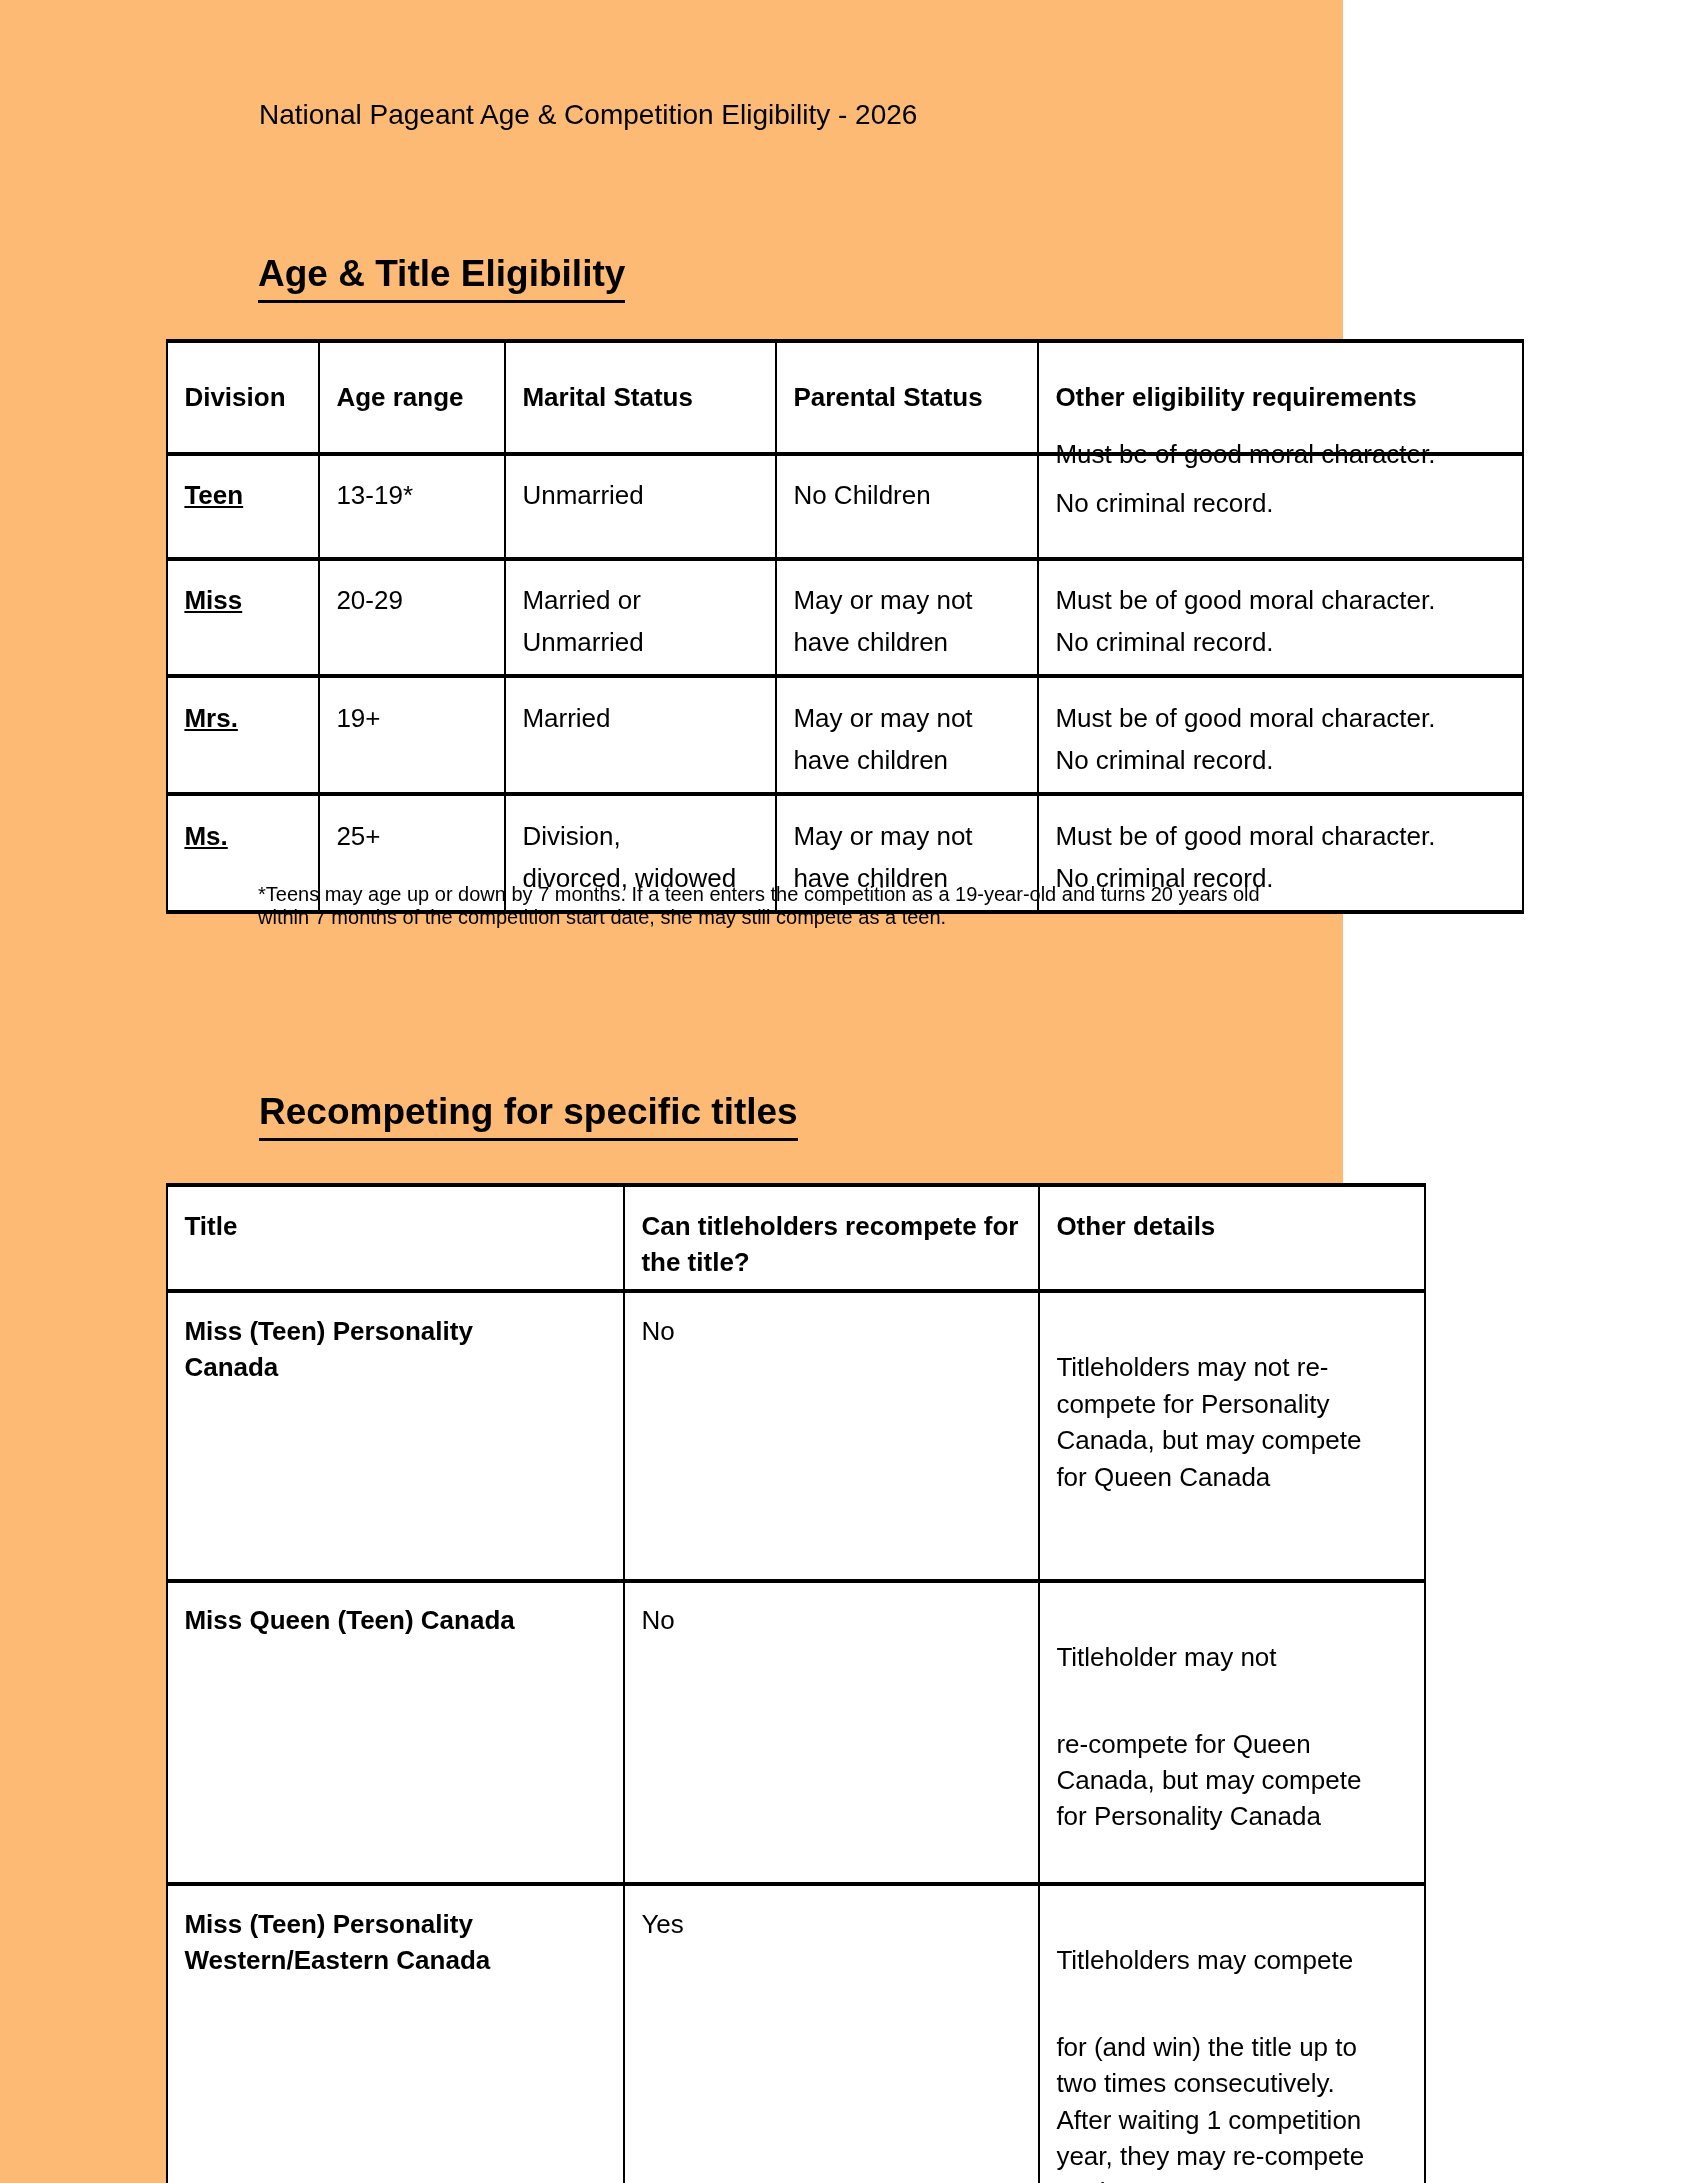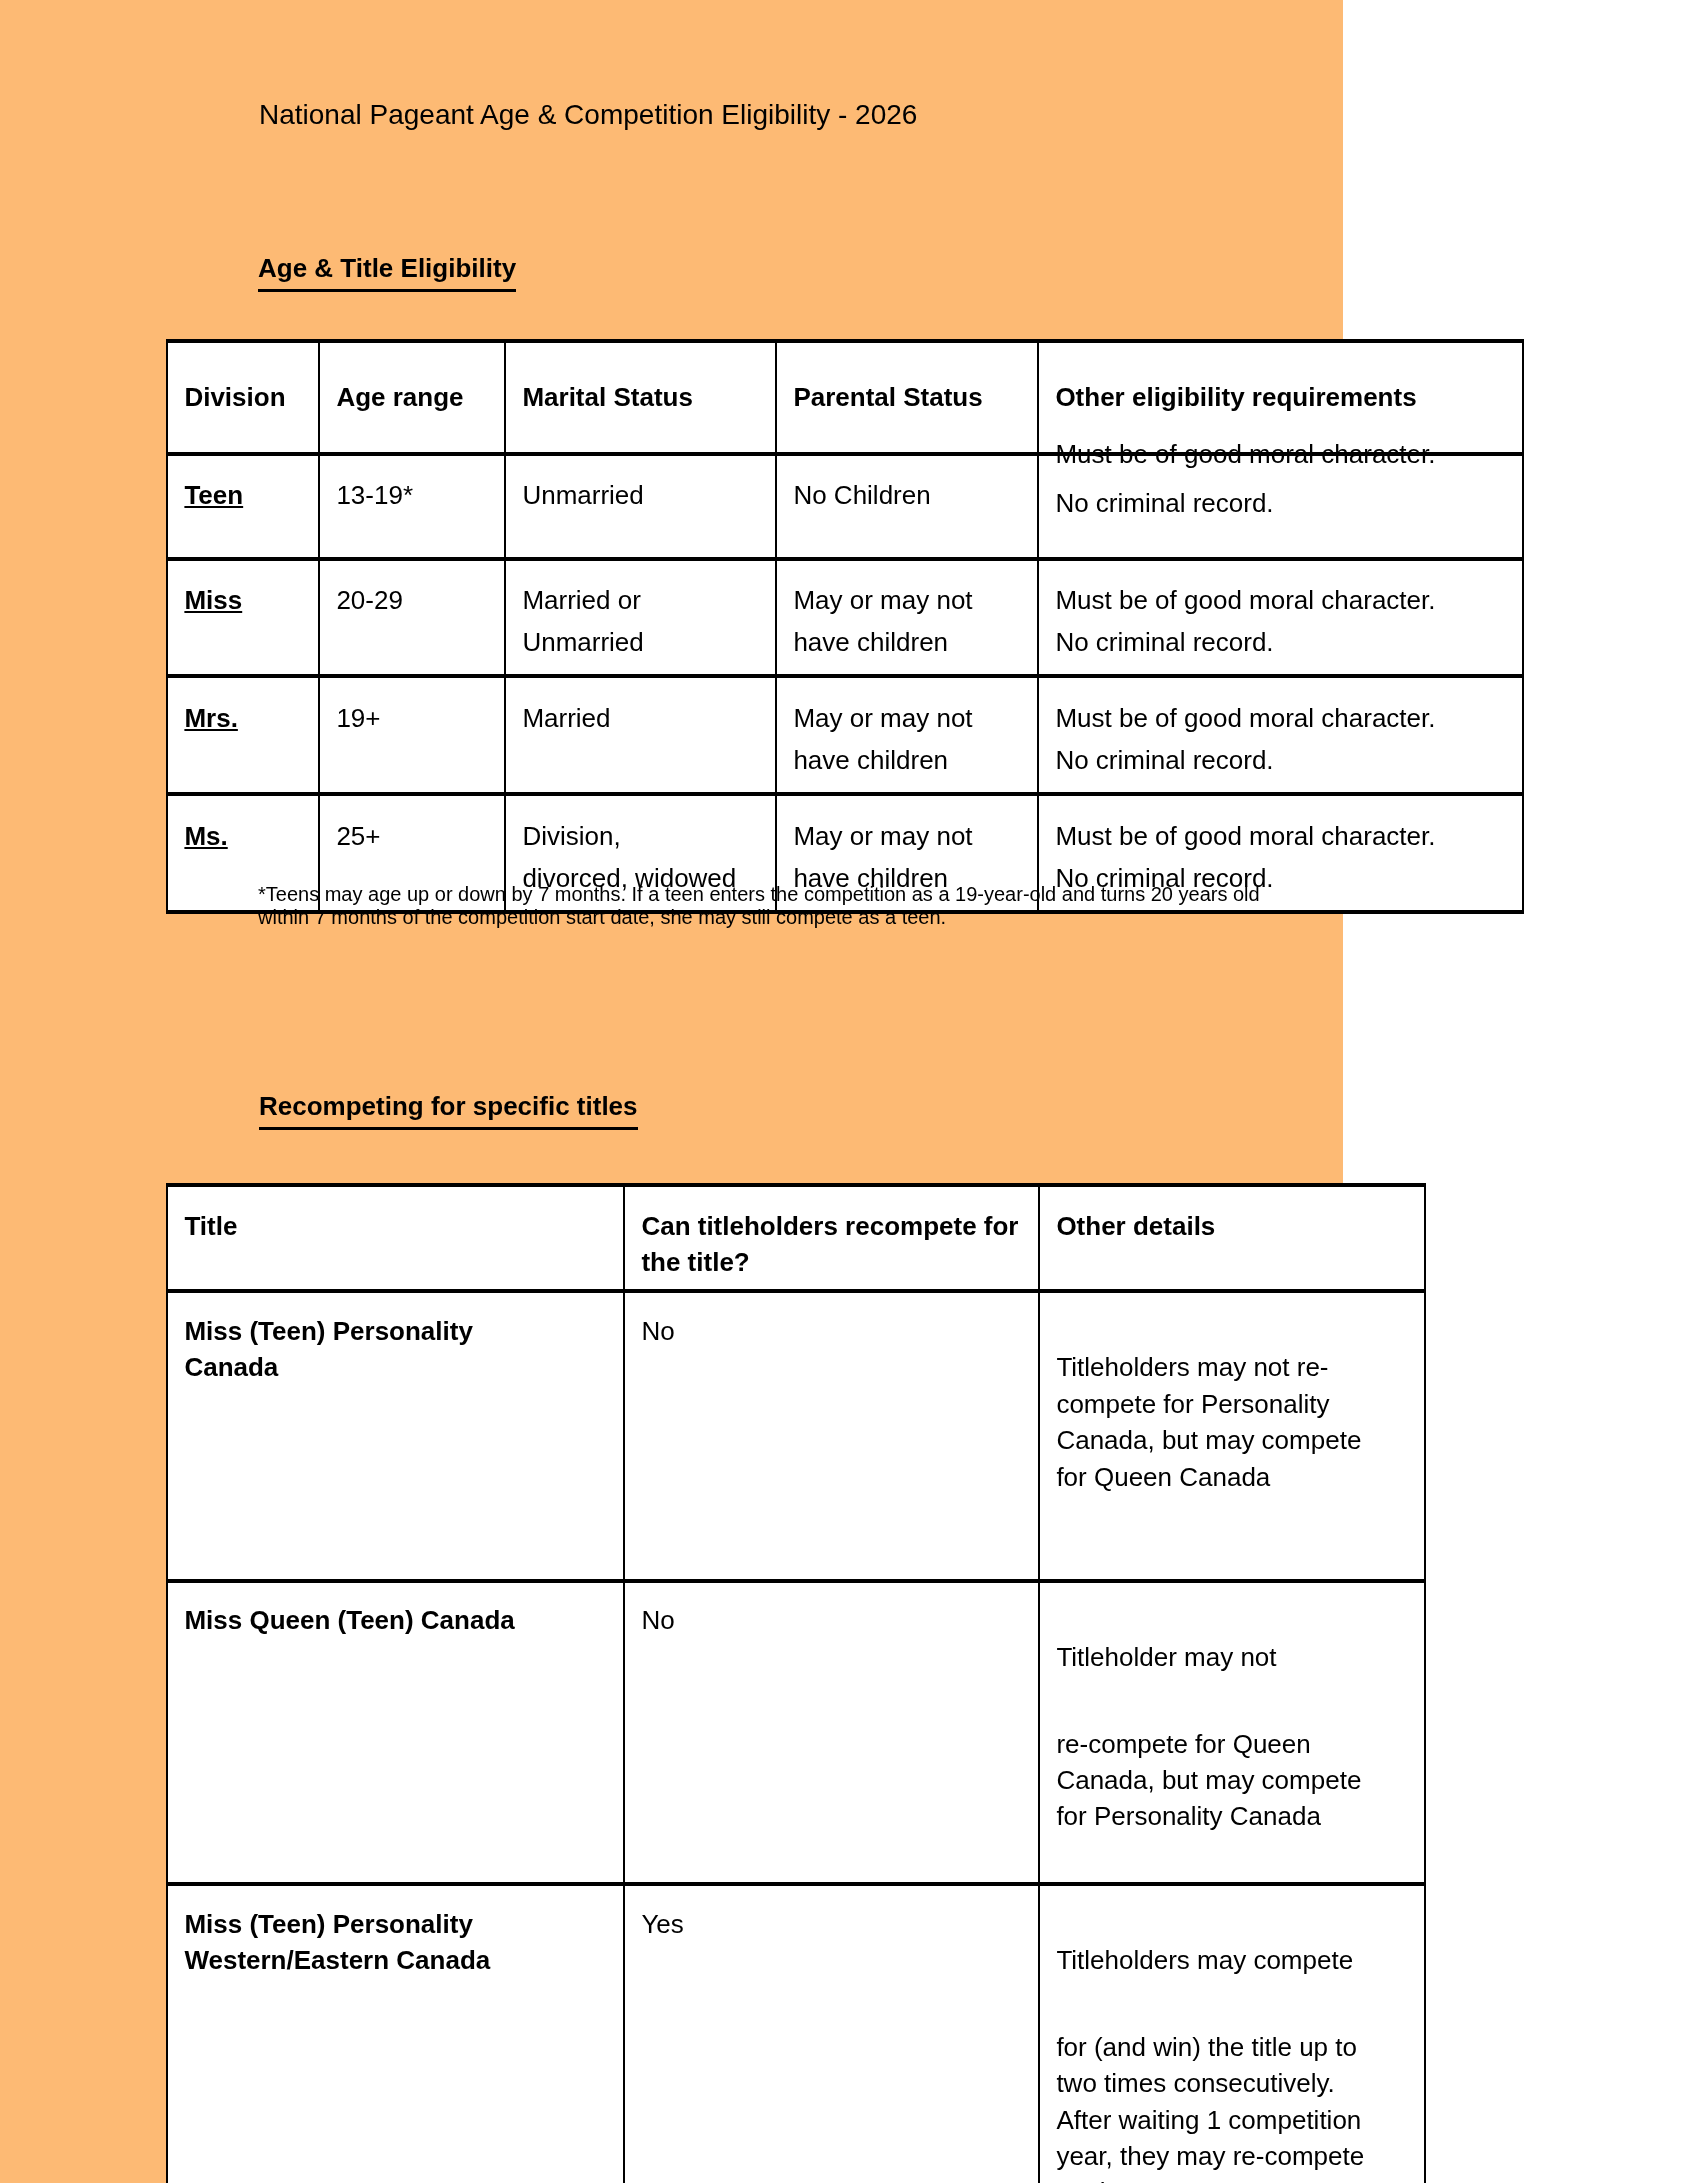--- a/index.html
+++ b/index.html
@@ -16,21 +16,21 @@
     position: absolute;
     left: 259px;
     top: 100px;
     font-size: 28px;
     line-height: 1.1;
     white-space: nowrap;
   }
 
   .section-heading {
     position: absolute;
-    font-size: 26px;
+    font-size: 37px;
     font-weight: bold;
     line-height: 1.05;
     padding-bottom: 6.5px;
     border-bottom: 3.8px solid #000;
     white-space: nowrap;
     text-align: right;
   }
   .h1 { left: 258px; top: 255px; }
   .h2 { left: 259px; top: 1093px; }
 

